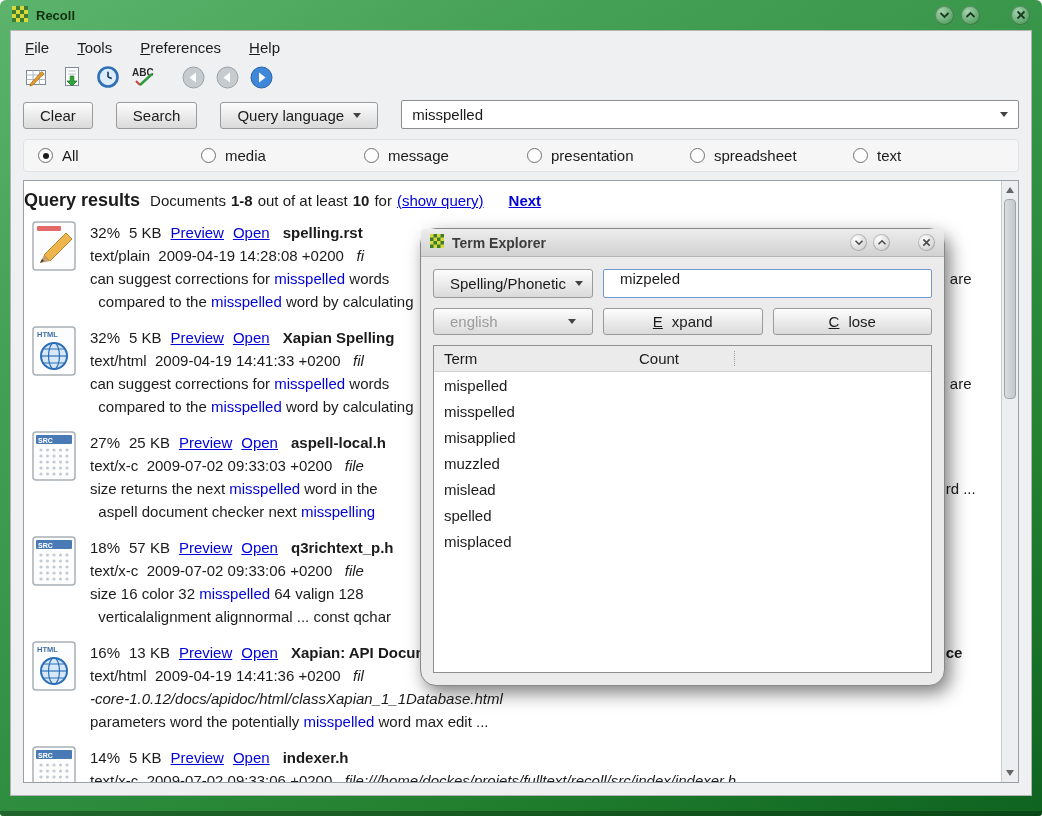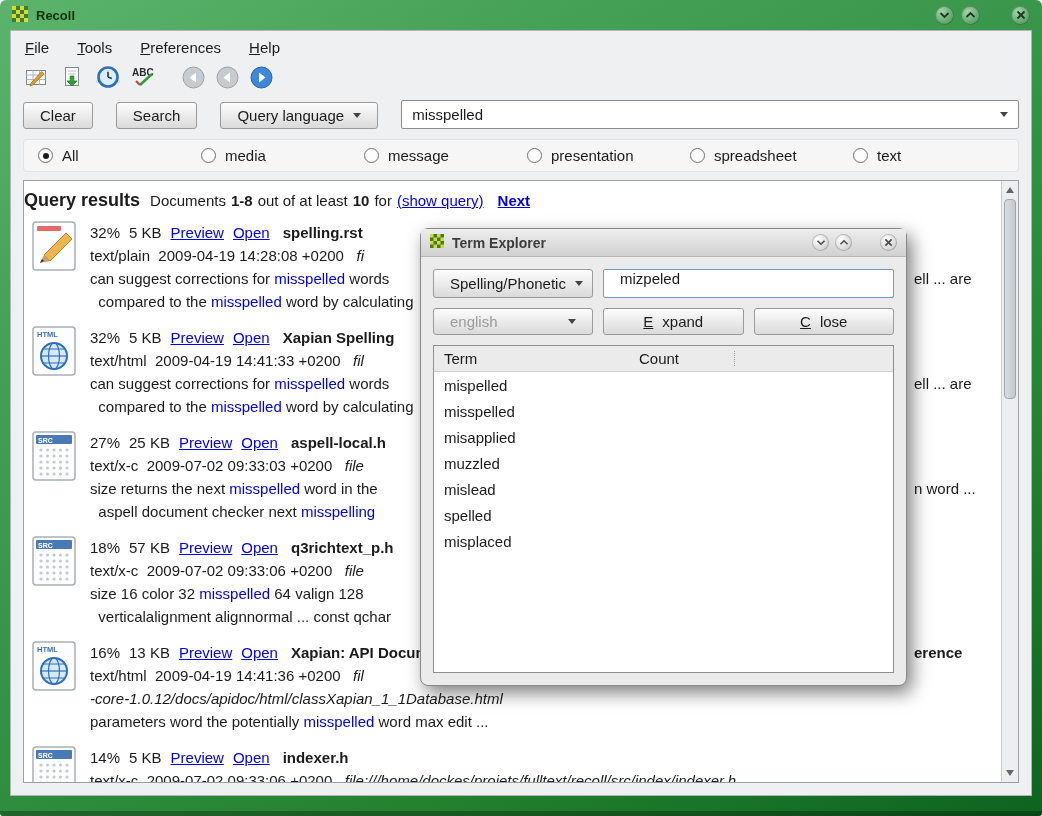--- a/index.html
+++ b/index.html
@@ -31,42 +31,42 @@
   display:flex;align-items:center;padding:0 10px}
 .searchbox .caret{margin-left:auto}
 .filterrow{display:flex;margin:2px 12px 8px;padding:7px 2px 7px 14px;background:#f6f6f6;border:1px solid #e2e2e2;border-radius:4px}
 .filter{width:164px;display:flex;align-items:center;gap:9px}
 .radio{width:15px;height:15px;border-radius:50%;border:1px solid #707070;background:#fdfdfd;position:relative;flex:none}
 .radio.sel::after{content:"";position:absolute;left:3.5px;top:3.5px;width:6px;height:6px;border-radius:50%;background:#1b1b1b}
 .results{flex:1;margin:0 12px 12px;background:#fff;border:1px solid #98a0a6;position:relative;overflow:hidden}
 .rheader{display:flex;align-items:baseline;gap:10px;padding:9px 0 4px}
 .rtitle{font-size:18px;font-weight:bold}
 .rsummary{display:flex;gap:5px;align-items:flex-start}
-.rsummary .mlf{margin-left:9px}
+.rsummary .mlf{margin-left:20px}
 .lnk{color:#0000d8;text-decoration:underline;cursor:pointer}
 .b{font-weight:bold}
 .hl{color:#0000d8}
 .it{font-style:italic}
 .ritem{display:flex;gap:14px;padding:6px 6px 7px 8px}
 .ricon{flex:none;width:44px}
 .rbody{flex:1;min-width:0}
 .rline{height:23px;line-height:23px;position:relative;overflow:hidden;white-space:pre}
 .rline.head{display:flex;white-space:nowrap}
 .hsp{margin-right:9px}
 .ttl{margin-left:4px}
 .frag{position:absolute;left:824px;top:0;white-space:pre}
 .vscroll{position:absolute;right:0;top:0;bottom:0;width:17px;background:#eceef0;border-left:1px solid #c8ccd0}
 .sbtn{position:absolute;left:0;width:16px;height:16px;display:flex;align-items:center;justify-content:center}
 .sbtn.up{top:1px}.sbtn.down{bottom:1px}
 .sbtn.up::before{content:"";border-left:4px solid transparent;border-right:4px solid transparent;border-bottom:6px solid #666}
 .sbtn.down::before{content:"";border-left:4px solid transparent;border-right:4px solid transparent;border-top:6px solid #666}
 .sthumb{position:absolute;left:2px;right:2px;top:18px;height:200px;background:linear-gradient(90deg,#d9dde0,#c2c8cc);
   border:1px solid #9fa6ab;border-radius:4px}
-.dialog{position:absolute;left:420px;top:228px;width:487px;background:#ebebeb;border:1px solid #888;
-  border-radius:8px;box-shadow:5px 7px 18px rgba(0,0,0,.5);z-index:10}
+.dialog{position:absolute;left:420px;top:228px;width:525px;background:#ebebeb;border:1px solid #888;
+  border-radius:16px;box-shadow:5px 7px 18px rgba(0,0,0,.5);z-index:10}
 .dtitlebar{height:28px;display:flex;align-items:center;gap:8px;padding:0 9px;
   background:linear-gradient(#ededed,#d1d1d1);border-bottom:1px solid #b6b6b6;border-radius:4px 4px 0 0}
 .dtitle{font-weight:bold;color:#3c3c3c;font-size:14px}
 .dbtns{margin-left:auto;display:flex;align-items:center;gap:6px}
 .dbtn{width:17px;height:17px;border-radius:50%;display:flex;align-items:center;justify-content:center;
   background:radial-gradient(circle at 35% 30%,#fff,#d2d2d2 75%,#bcbcbc);box-shadow:inset 0 0 0 1px rgba(0,0,0,.2)}
 .dbtn.close{margin-left:22px}
 .dbody{padding:12px}
 .drow{display:flex;gap:10px;margin-bottom:10px}
 .w160{width:160px;justify-content:space-between}

